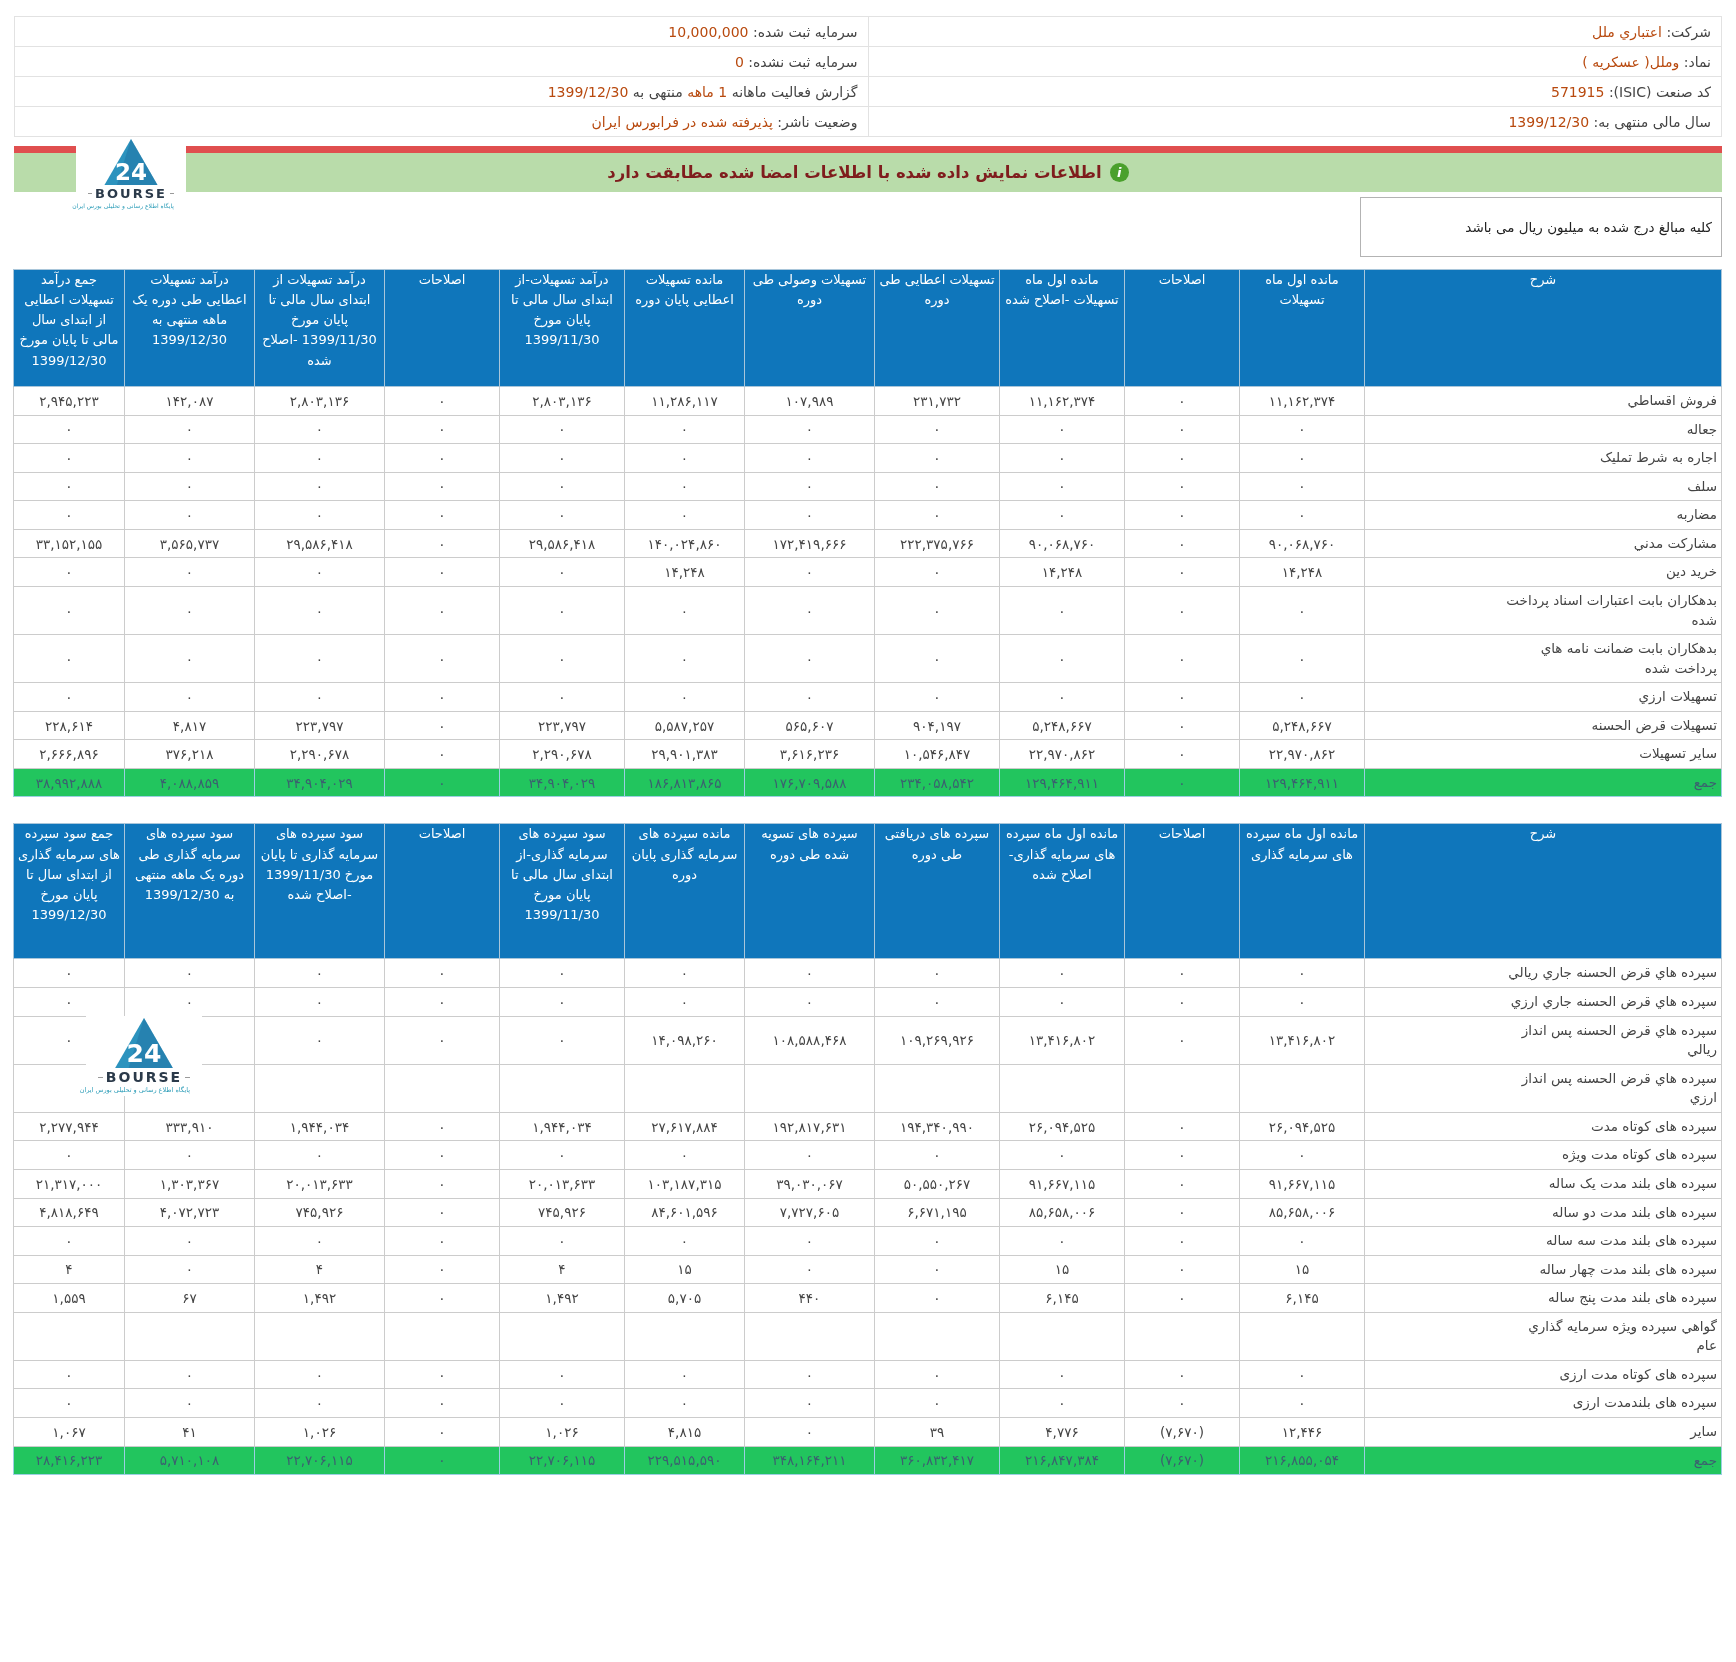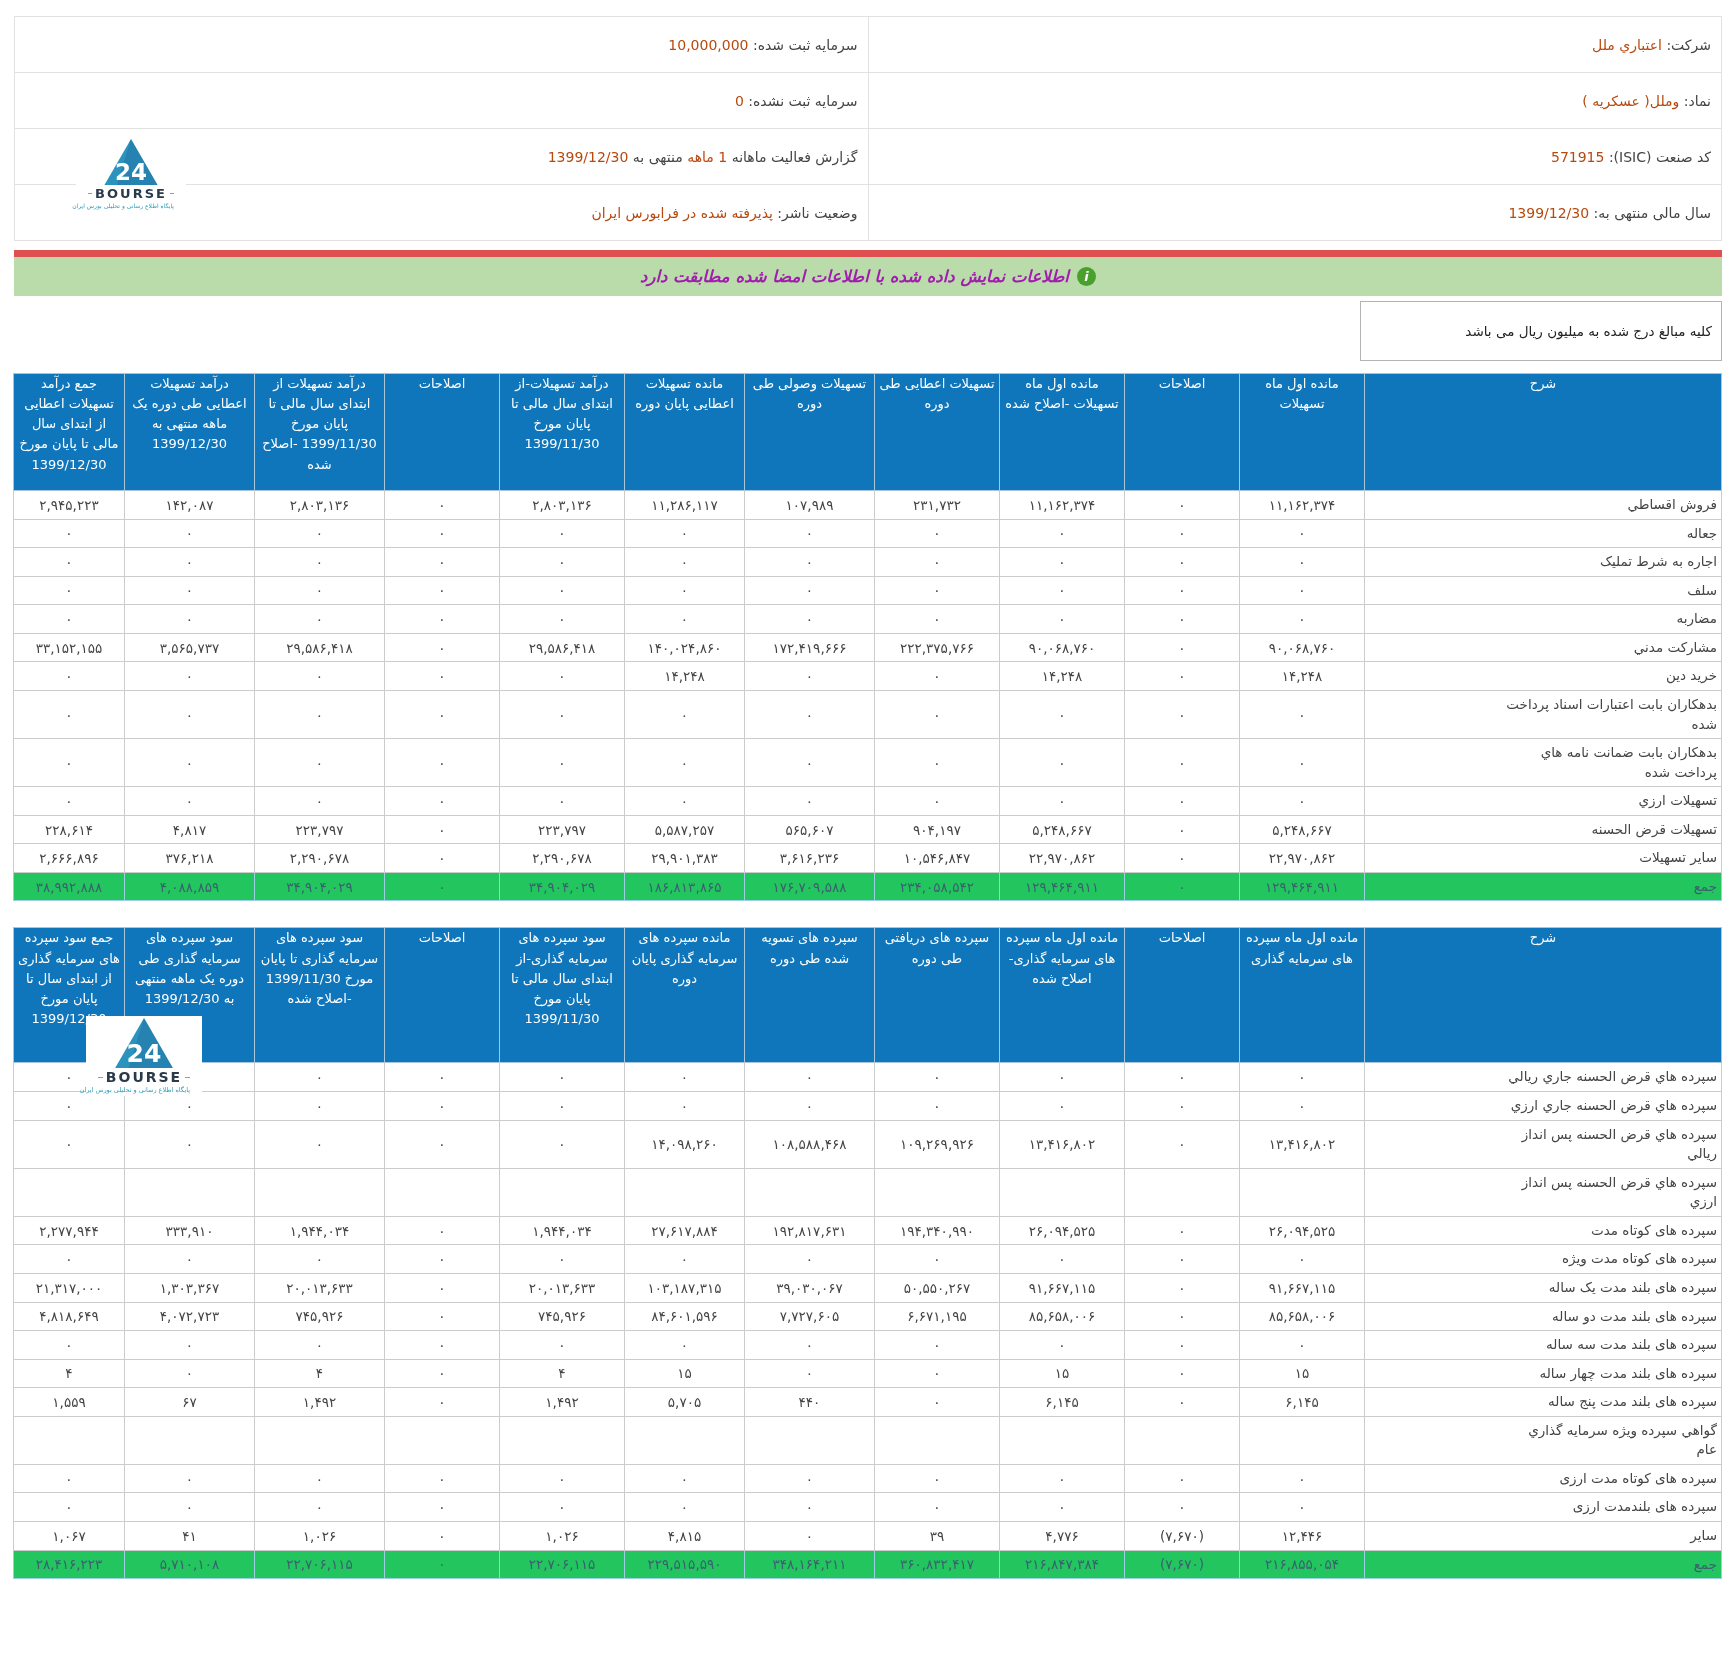--- a/index.html
+++ b/index.html
@@ -1,28 +1,28 @@
 <!DOCTYPE html>
 <html lang="fa" dir="rtl"><head>
 <meta charset="utf-8">
 <style>
   html,body{margin:0;padding:0;background:#fff;}
   body{width:1736px;font-family:"DejaVu Sans",sans-serif;direction:rtl;position:relative;}
   .wrap{width:1708px;margin:0 auto;}
 
   
   table.info{width:100%;border-collapse:collapse;margin-top:16px;border:1px solid #d6d6d6;table-layout:fixed;}
-  table.info td{border:1px solid #e2e2e2;height:27px;padding:14px 10px;font-size:14px;color:#333;text-align:right;vertical-align:middle;white-space:nowrap;}
+  table.info td{border:1px solid #e2e2e2;height:27px;padding:1px 10px;font-size:14px;color:#333;text-align:right;vertical-align:middle;white-space:nowrap;}
   table.info .lbl{color:#444;}
   table.info .val{color:#b8490e;}
 
   
   .redbar{height:7px;background:#e04f4f;margin-top:9px;}
   .banner{height:39px;background:#b9dcaa;display:flex;align-items:center;justify-content:center;gap:8px;}
-  .banner .txt{color:#a21caf;font-size:16.5px;font-weight:bold;font-style:italic;}
+  .banner .txt{color:#7f1d1d;font-size:16.5px;font-weight:bold;}
   .info-icon{width:19px;height:19px;border-radius:50%;background:#4aa02c;color:#fff;font-size:13px;font-weight:bold;display:flex;align-items:center;justify-content:center;font-style:italic;flex:0 0 auto;}
 
   
   .caption{margin-top:5px;width:362px;border:1px solid #b3b3b3;background:#fff;padding:21px 9px;font-size:13.5px;color:#222;box-sizing:border-box;}
 
   
   table.data{width:100%;border-collapse:collapse;table-layout:fixed;border:1px solid #c8c8c8;}
   table.data.t1{margin-top:12px;}
   table.data.t2{margin-top:26px;}
   table.data th{background:#0f76bb;color:#fff;font-weight:normal;font-size:13px;line-height:1.55;padding:0 4px 6px 4px;vertical-align:top;border:1px solid #a9c6da;margin-top:11px;}

